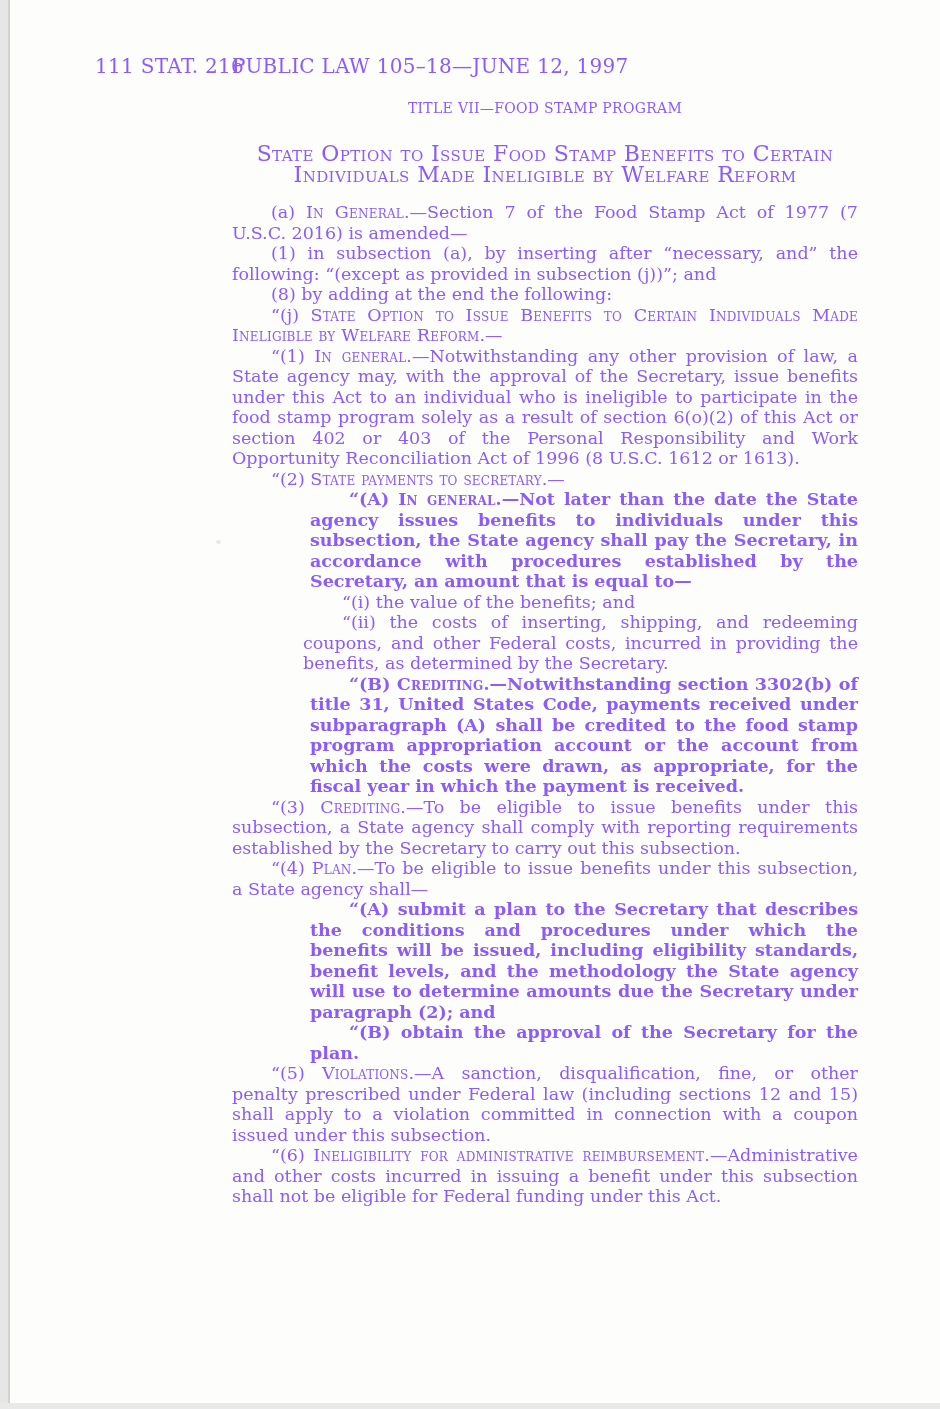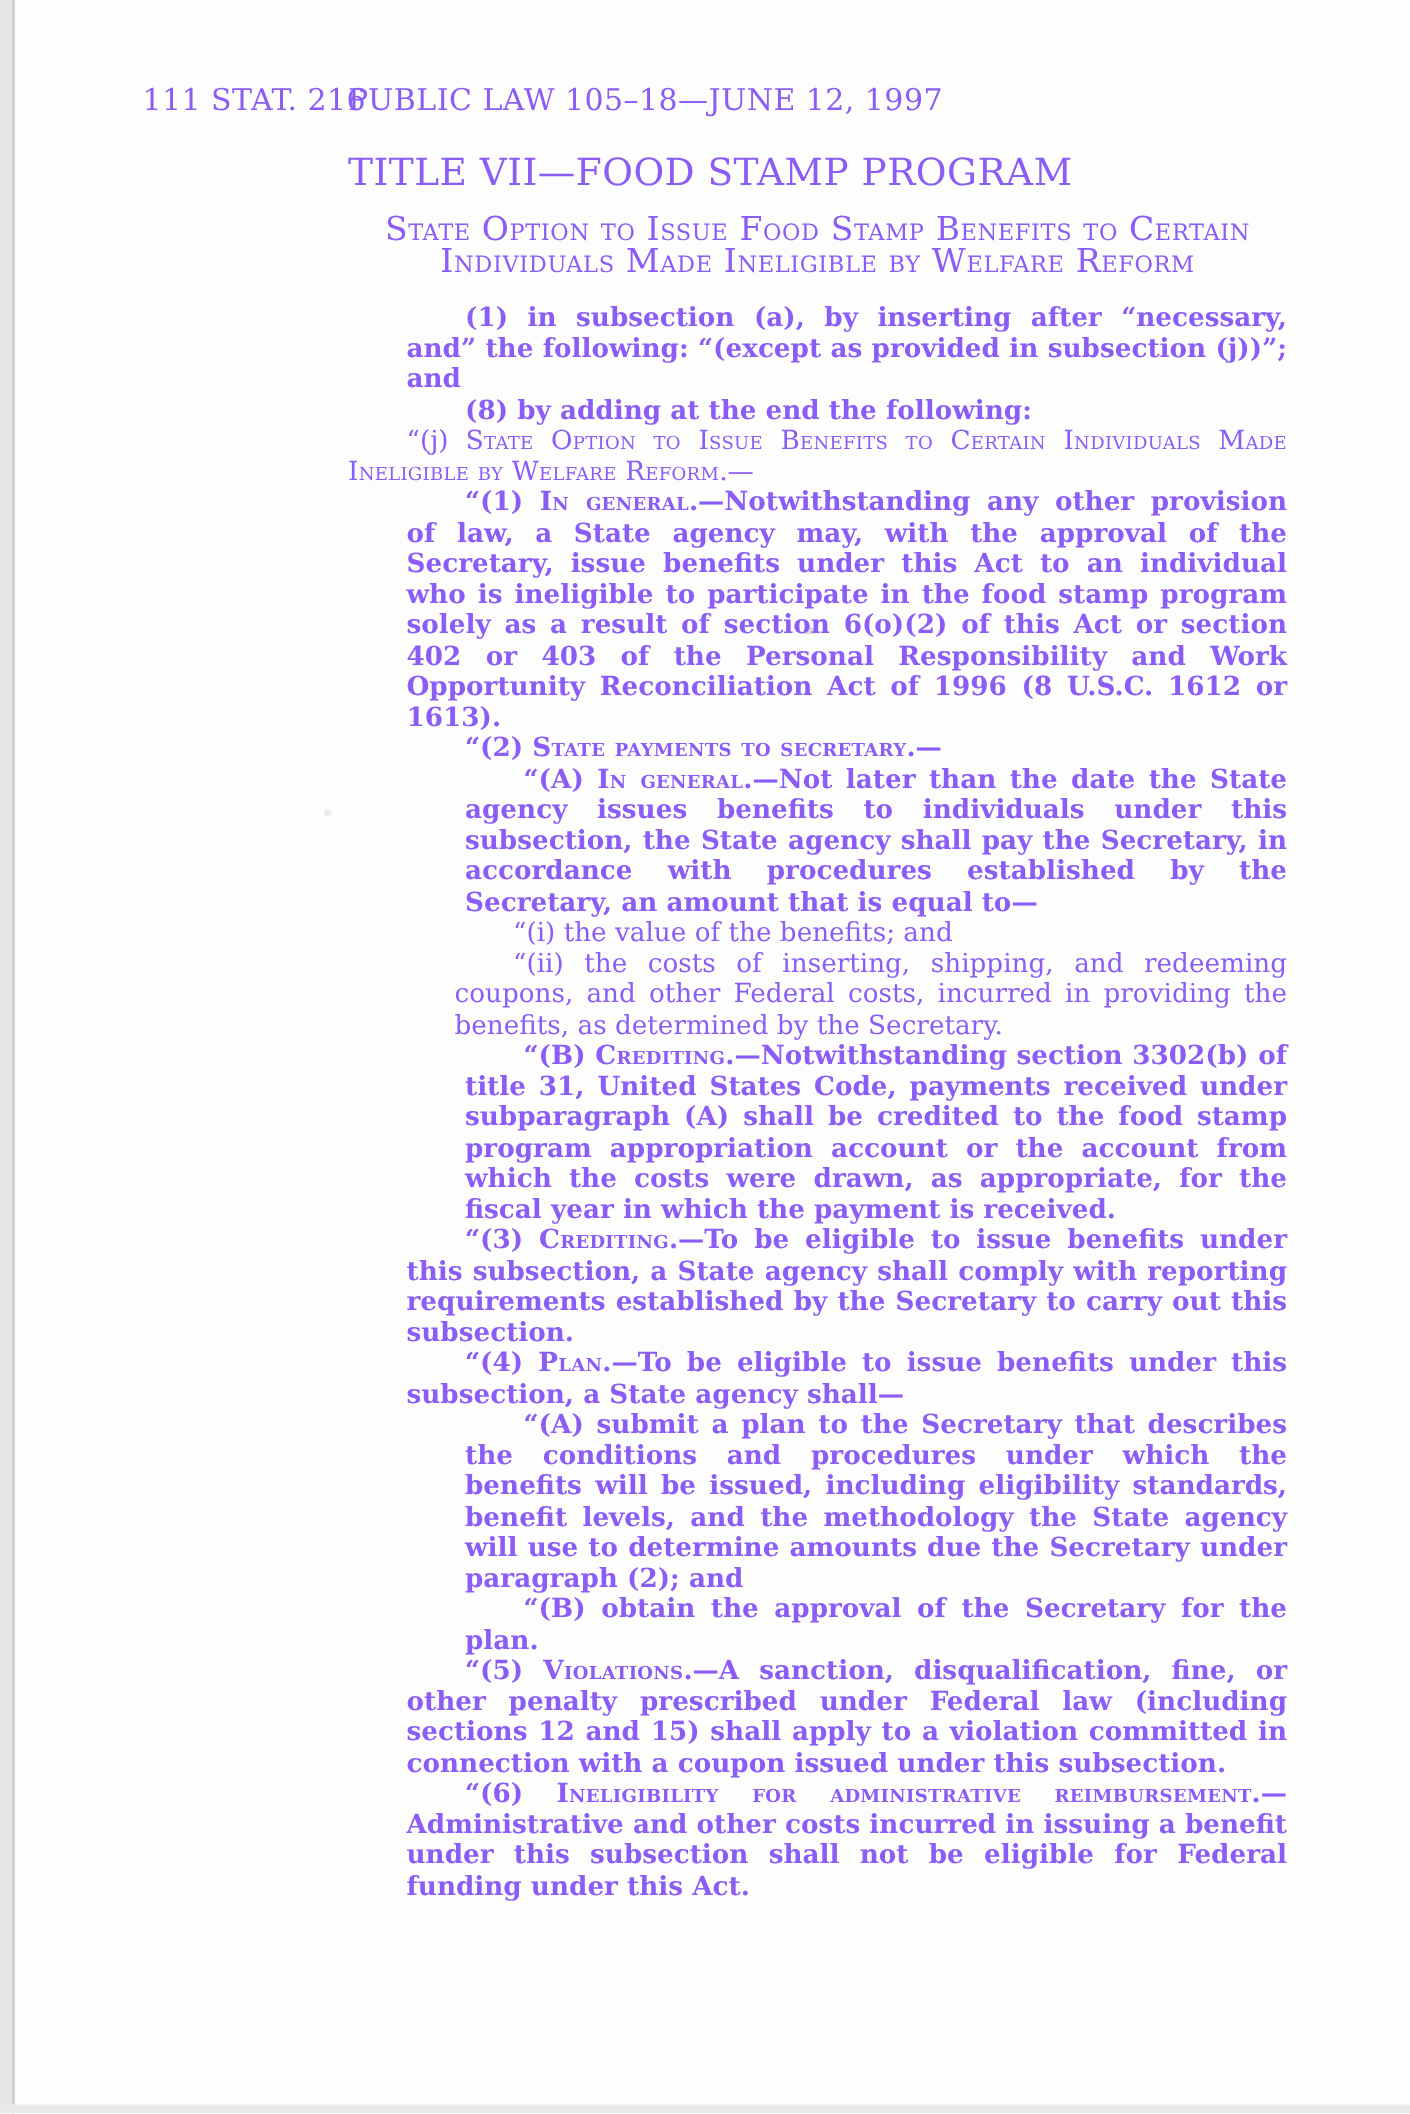--- a/index.html
+++ b/index.html
@@ -32,37 +32,37 @@
   .stat-no {
     position: absolute; left: 95px; top: 54px;
     font-size: 20px; letter-spacing: 0.3px; white-space: nowrap;
   }
   .law-header {
     position: absolute; left: 232px; top: 54px; width: 626px;
     text-align: left; font-size: 20px; letter-spacing: 0.3px; white-space: nowrap;
   }
   .doc-title {
     position: absolute; left: 232px; top: 100px; width: 626px;
-    text-align: left; font-size: 25px; letter-spacing: 0.3px; white-space: nowrap;
+    text-align: center; font-size: 14px; letter-spacing: 0.3px; white-space: nowrap;
   }
   .doc-subtitle {
     position: absolute; left: 232px; top: 143px; width: 626px;
     text-align: center; font-size: 22px; line-height: 21px;
     font-variant: small-caps; letter-spacing: 0.4px;
   }
 
   
   .statute-body {
     position: absolute; left: 232px; top: 202px; width: 626px;
     font-size: 17.5px; line-height: 20.5px;
     text-align: justify; hyphens: auto; -webkit-hyphens: auto;
   }
   .para { margin: 0; }
   .ind0 { margin-left: 0;     text-indent: 39px; }
-  .ind1 { margin-left: 39px;  text-indent: 39px; font-weight: bold; }
+  .ind1 {  text-indent: 39px; }
   .ind2 { margin-left: 78px;  text-indent: 39px; font-weight: bold; }
   .ind3 { margin-left: 71px; text-indent: 39px; }
   .sc { font-variant: small-caps; letter-spacing: 0.2px; }
 </style>
 </head>
 <body>
 
 <div class="page">
   <div class="scan-left"></div>
   <div class="scan-bottom"></div>
@@ -74,20 +74,21 @@
   <div class="law-header">PUBLIC LAW 105–18—JUNE 12, 1997</div>
 
   <div class="doc-title">TITLE VII—FOOD STAMP PROGRAM</div>
 
   <div class="doc-subtitle">
     <div>State Option to Issue Food Stamp Benefits to Certain</div>
     <div>Individuals Made Ineligible by Welfare Reform</div>
   </div>
 
   <div class="statute-body">
+      <div class="para ind0"><span>(a) </span><span class="sc">In General</span><span>.—Section 7 of the Food Stamp Act of 1977 (7 U.S.C. 2016) is amended—</span></div>
       <div class="para ind1"><span>(1) in subsection (a), by inserting after “necessary, and” the following: “(except as provided in subsection (j))”; and</span></div>
       <div class="para ind1"><span>(8) by adding at the end the following:</span></div>
       <div class="para ind0"><span>“(j) </span><span class="sc">State Option to Issue Benefits to Certain Individuals Made Ineligible by Welfare Reform</span><span>.—</span></div>
       <div class="para ind1"><span>“(1) </span><span class="sc">In general</span><span>.—Notwithstanding any other provision of law, a State agency may, with the approval of the Secretary, issue benefits under this Act to an individual who is ineligible to participate in the food stamp program solely as a result of section 6(o)(2) of this Act or section 402 or 403 of the Personal Responsibility and Work Opportunity Reconciliation Act of 1996 (8 U.S.C. 1612 or 1613).</span></div>
       <div class="para ind1"><span>“(2) </span><span class="sc">State payments to secretary</span><span>.—</span></div>
       <div class="para ind2"><span>“(A) </span><span class="sc">In general</span><span>.—Not later than the date the State agency issues benefits to individuals under this subsection, the State agency shall pay the Secretary, in accordance with procedures established by the Secretary, an amount that is equal to—</span></div>
       <div class="para ind3"><span>“(i) the value of the benefits; and</span></div>
       <div class="para ind3"><span>“(ii) the costs of inserting, shipping, and redeeming coupons, and other Federal costs, incurred in providing the benefits, as determined by the Secretary.</span></div>
       <div class="para ind2"><span>“(B) </span><span class="sc">Crediting</span><span>.—Notwithstanding section 3302(b) of title 31, United States Code, payments received under subparagraph (A) shall be credited to the food stamp program appropriation account or the account from which the costs were drawn, as appropriate, for the fiscal year in which the payment is received.</span></div>
       <div class="para ind1"><span>“(3) </span><span class="sc">Crediting</span><span>.—To be eligible to issue benefits under this subsection, a State agency shall comply with reporting requirements established by the Secretary to carry out this subsection.</span></div>

